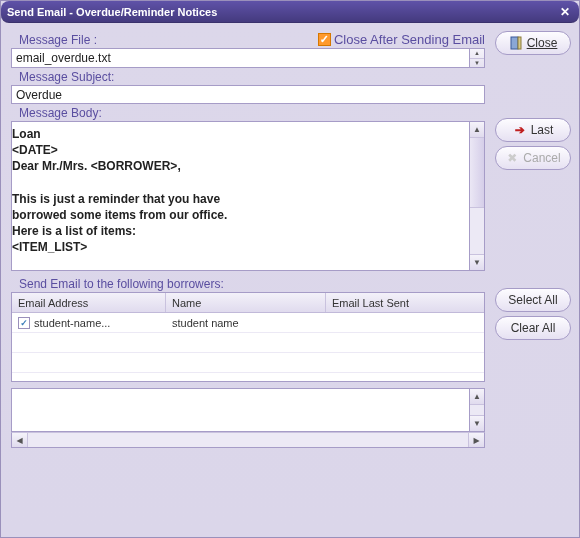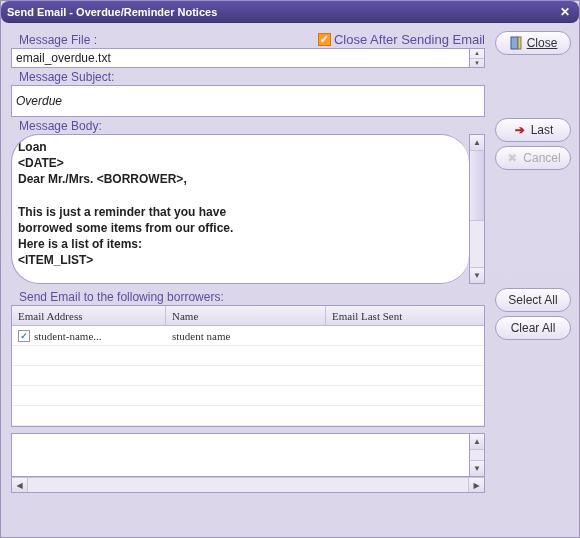--- a/index.html
+++ b/index.html
@@ -110,36 +110,35 @@
     background: linear-gradient(#f5f3fa, #e6e2f1);
     display: flex;
     flex-direction: column;
   }
   .spinner div {
     flex:1; font-size:6px; color:#555;
     display:flex; align-items:center; justify-content:center;
     cursor: pointer;
   }
   .spinner div:first-child { border-bottom: 1px solid #c9c2de; }
-  .subject-input { height: 32px; font-style: italic; }
+  .subject-input { height: 19px; }
   .body-wrap {
     display: flex;
     height: 150px;
   }
   .textarea {
     flex: 1;
     font-size: 12px;
     font-weight: bold;
     font-family: Tahoma, Arial, sans-serif;
     white-space: pre-wrap;
     line-height: 1.35;
-    padding: 4px 6px;
+    padding: 4px 0;
     overflow: hidden;
     border-right: none;
-    border-radius: 28px;
   }
   .scrollbar {
     width: 16px;
     background: #ece9f5;
     border: 1px solid #a69cc7;
     display: flex;
     flex-direction: column;
   }
   .scroll-btn {
     height: 16px;
@@ -154,25 +153,24 @@
     flex: 0 0 70px;
     margin: 0;
     background: linear-gradient(to right,#ebe7f5,#d5cee9);
     border-bottom: 1px solid #c9c2de;
   }
   .scroll-track { flex:1; }
 
   .table-wrap {
     border: 1px solid #a69cc7;
     background: #fff;
-    height: 122px;
+    height: 90px;
     overflow: hidden;
     display: flex;
     flex-direction: column;
-    font-family: Liberation Serif, serif;
   }
   .grid-head {
     display: flex;
     background: linear-gradient(#f3f1f9,#e0dbee);
     border-bottom: 1px solid #c1b9d9;
     font-size: 11px;
     color: #333;
     height: 20px;
     align-items: center;
   }

